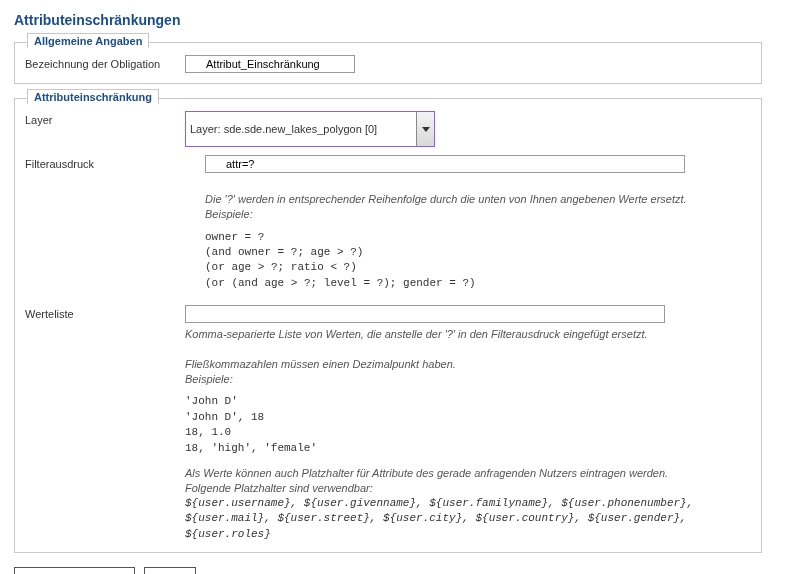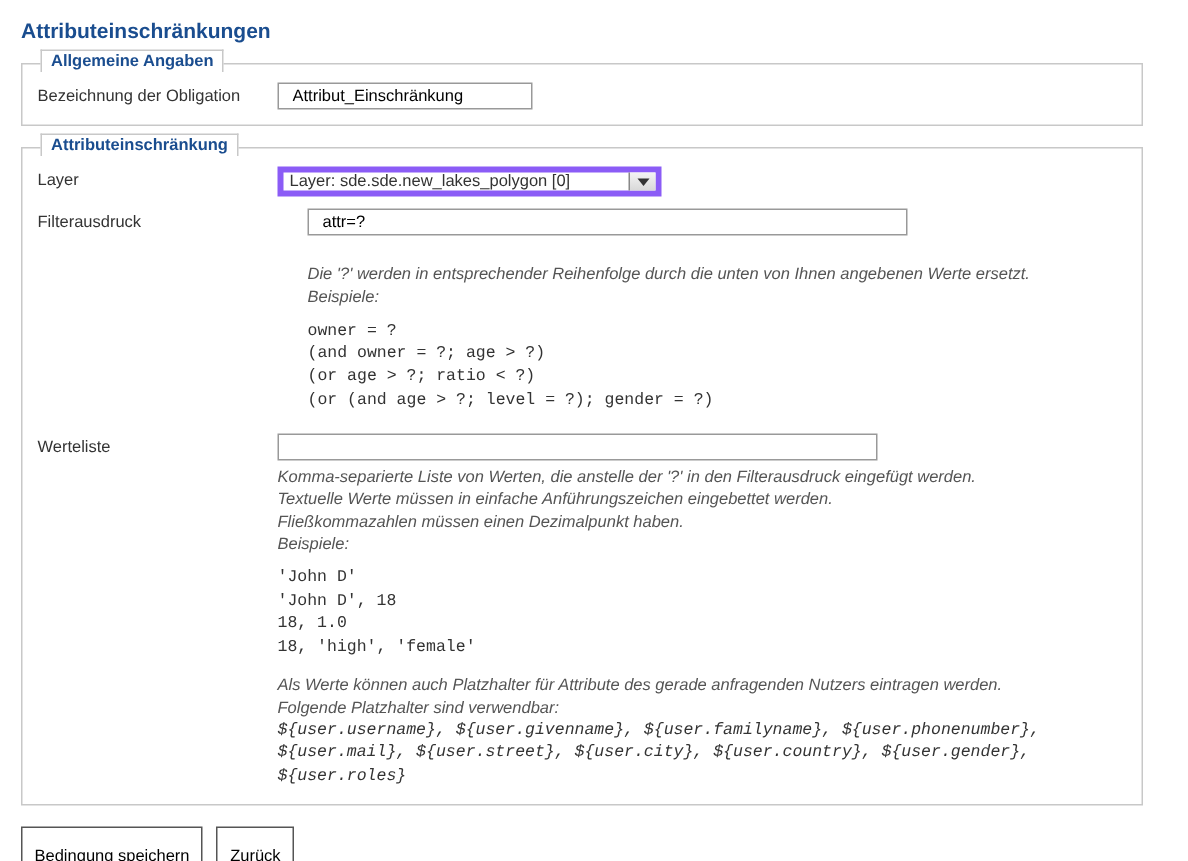--- a/index.html
+++ b/index.html
@@ -46,29 +46,29 @@
   flex: 0 0 160px;
   color: #333;
   padding-top: 3px;
 }
 .input-col {
   flex: 1;
 }
 input[type=text] {
   font-family: Verdana, Geneva, sans-serif;
   font-size: 11px;
-  padding: 2px 9px;
+  padding: 2px 20px;
   border: 1px solid #999;
 }
 .select-wrap {
   display: inline-flex;
   align-items: stretch;
-  border: 4px solid #8b5cf6;
+  border: 1px solid #8b5cf6;
   background: #fff;
-  height: 20px;
+  height: 36px;
 }
 .select-text {
   padding: 2px 6px 2px 4px;
   min-width: 230px;
   font-size: 11px;
   display: flex;
   align-items: center;
 }
 .select-btn {
   width: 18px;
@@ -77,21 +77,21 @@
   display: flex;
   align-items: center;
   justify-content: center;
 }
 .caret {
   width: 0; height: 0;
   border-left: 4px solid transparent;
   border-right: 4px solid transparent;
   border-top: 5px solid #333;
 }
-.wide-input { width: 400px; }
+.wide-input { width: 480px; }
 .mid-input { width: 170px; }
 .help {
   font-style: italic;
   color: #555;
   margin-top: 4px;
   line-height: 1.35;
 }
 .mono {
   font-family: "Courier New", monospace;
   font-style: normal;
@@ -155,22 +155,22 @@
 (or age &gt; ?; ratio &lt; ?)
 (or (and age &gt; ?; level = ?); gender = ?)</div>
     </div>
   </div>
 
   <div class="row section-gap">
     <div class="label-col">Werteliste</div>
     <div class="input-col">
       <input type="text" class="wide-input" value="" style="">
       <div class="help">
-        <span>Komma-separierte Liste von Werten, die anstelle der '?' in den Filterausdruck eingefügt werden.</span><br>
-        <span>Textuelle Werte müssen in einfache Anführungszeichen eingebettet werden.</span><br>
+        <span>Komma-separierte Liste von Werten, die anstelle der '?' in den Filterausdruck eingefügt ersetzt.</span><br>
+        <br>
         <span>Fließkommazahlen müssen einen Dezimalpunkt haben.</span><br>
         <span>Beispiele:</span>
       </div>
       <div class="mono" style="margin-top:8px;">'John D'
 'John D', 18
 18, 1.0
 18, 'high', 'female'</div>
       <div class="help" style="margin-top:10px;">
         <span>Als Werte können auch Platzhalter für Attribute des gerade anfragenden Nutzers eintragen werden.</span><br>
         <span>Folgende Platzhalter sind verwendbar:</span>

